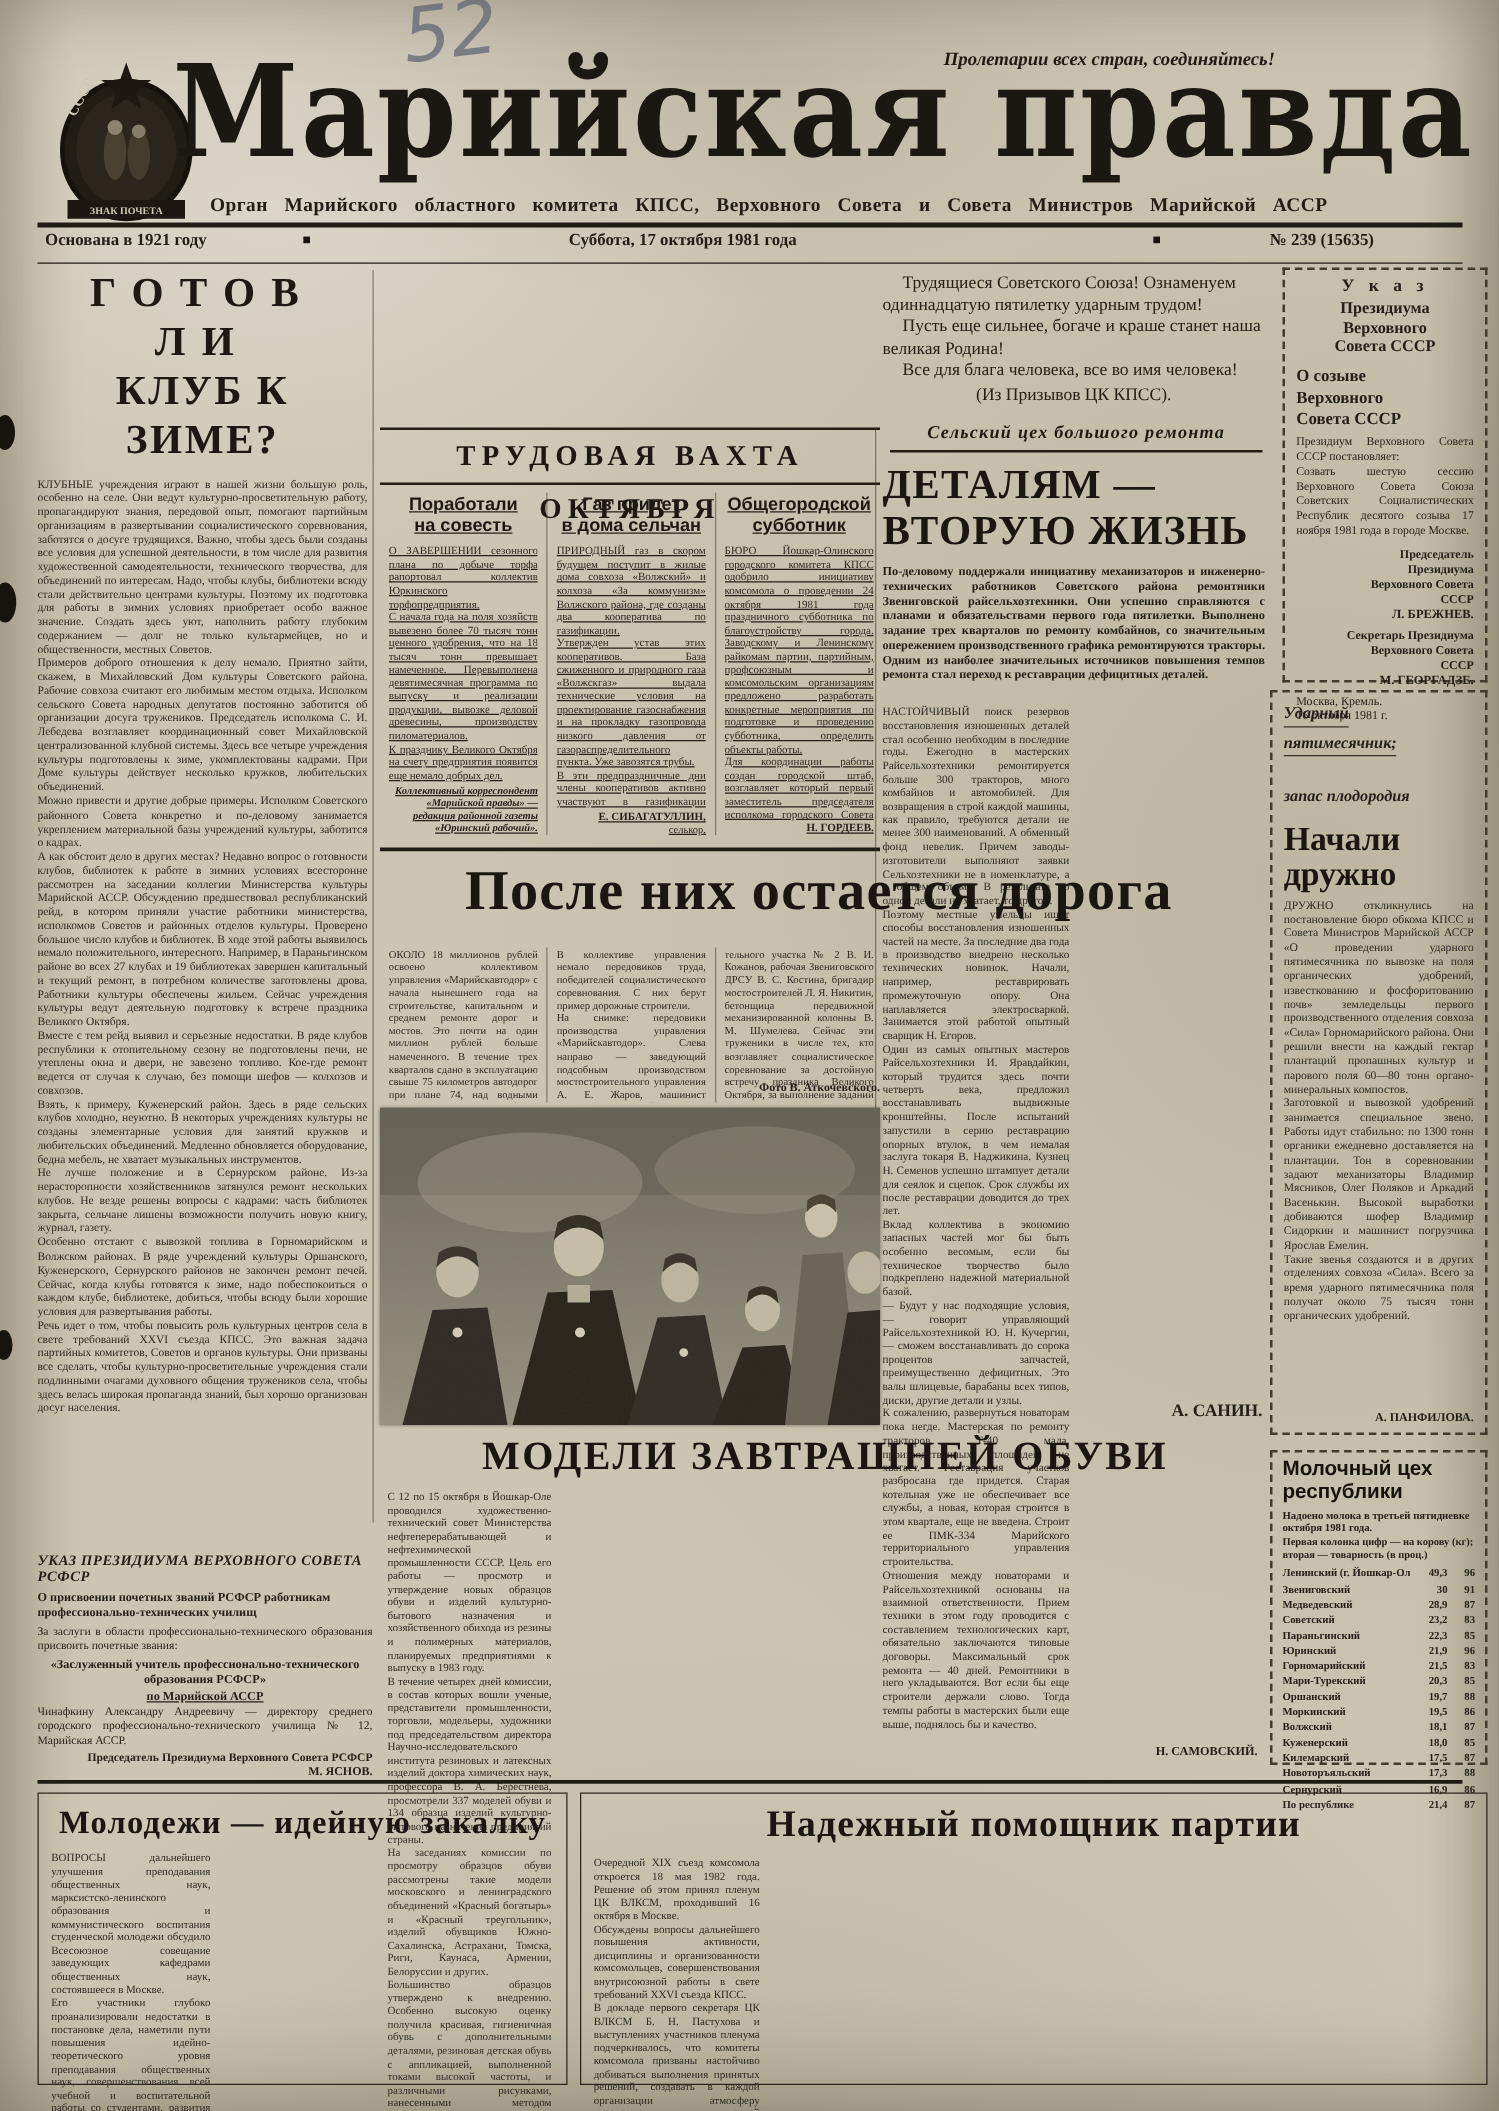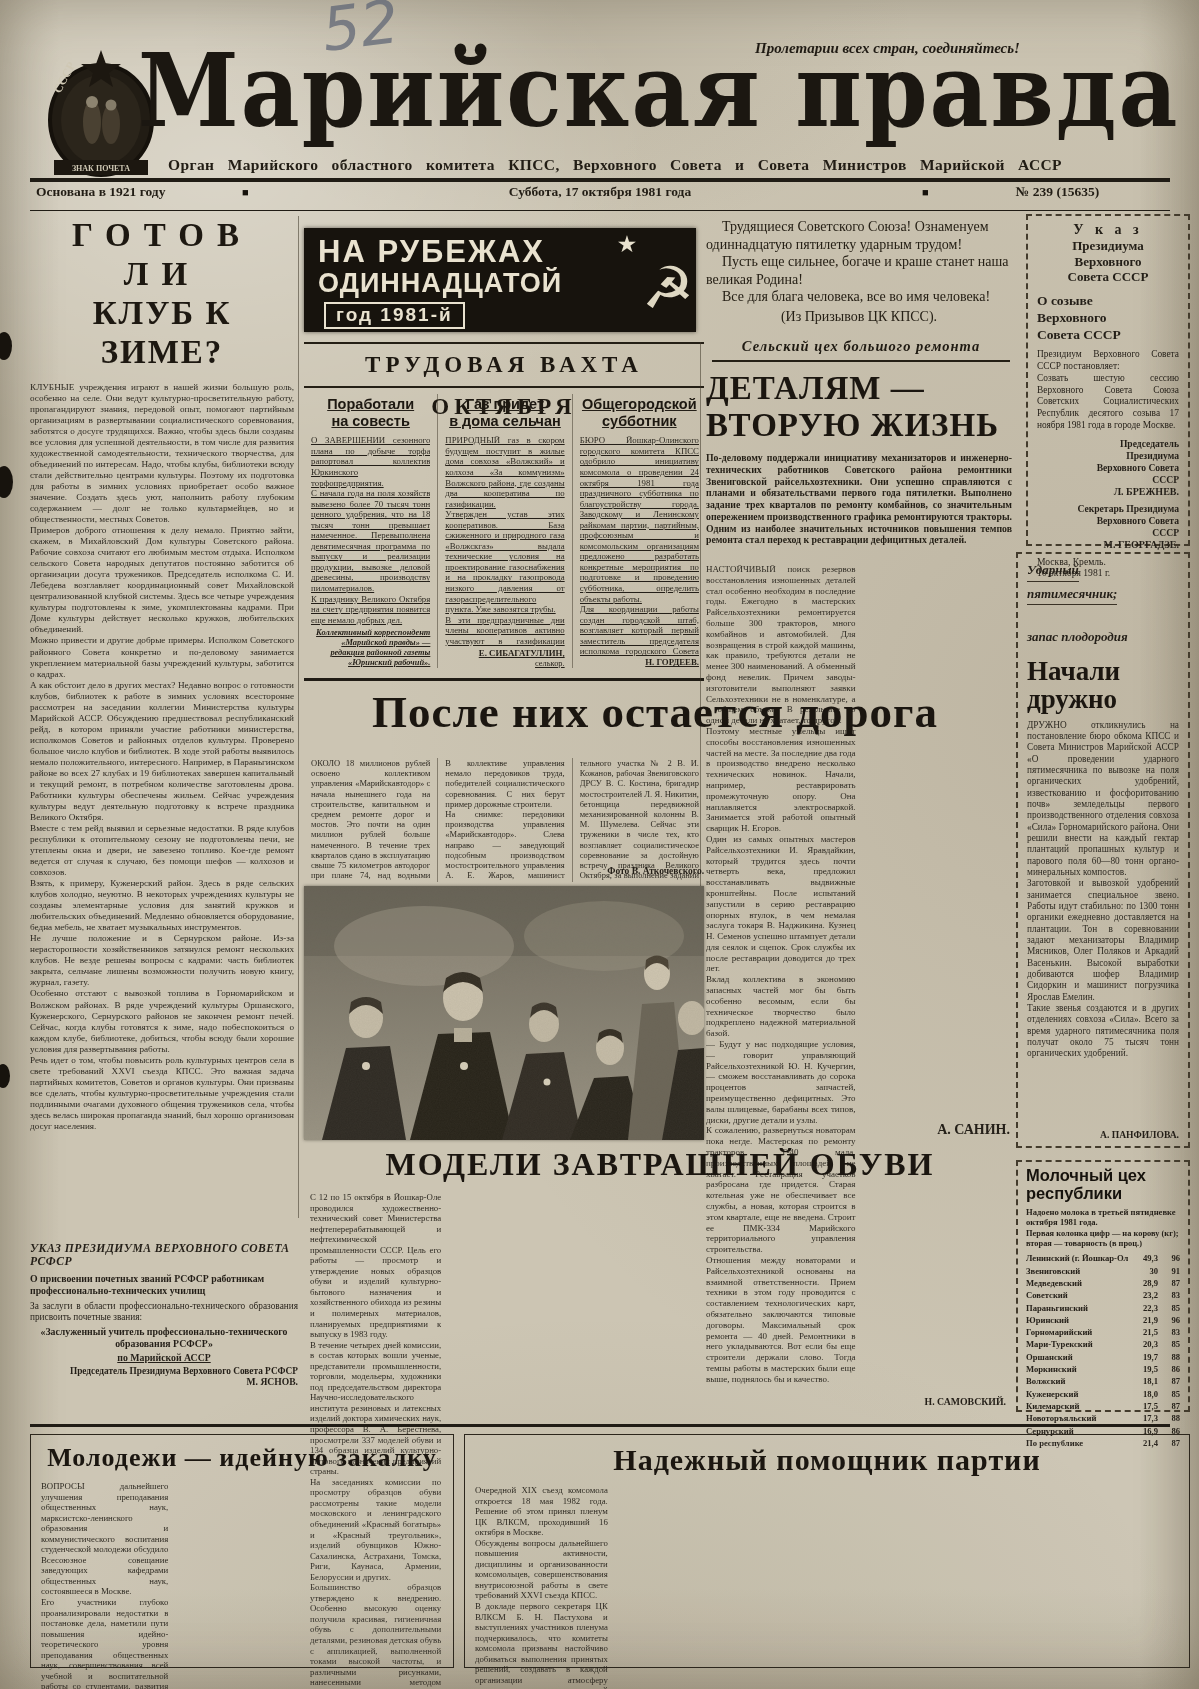--- a/index.html
+++ b/index.html
@@ -172,47 +172,40 @@
     <text x="16" y="52" font-size="12" font-weight="bold" fill="#cfc8b4" transform="rotate(-62 16 52)">СССР</text>
     <rect x="10" y="118" width="94" height="15" fill="#1c1710"></rect>
     <text x="57" y="129" font-size="8" font-weight="bold" text-anchor="middle" fill="#cfc8b4">ЗНАК ПОЧЕТА</text>
   </svg>
 
   <div class="abs mast-title">Марийская правда</div>
   <div class="abs organ">Орган Марийского областного комитета КПСС, Верховного Совета и Совета Министров Марийской АССР</div>
   <div class="hrule" style="left:30px;top:178px;width:1140px;height:4px;"></div>
   <div class="abs dl" style="left:36px;">Основана в 1921 году</div>
   <div class="abs sq" style="left:242px;">■</div>
-  <div class="abs dl" style="left:455px;width:290px;text-align:center;">Суббота, 17 октября 1981 года</div>
+  <div class="abs dl" style="left:455px;width:290px;text-align:left;">Суббота, 17 октября 1981 года</div>
   <div class="abs sq" style="left:922px;">■</div>
   <div class="abs dl" style="left:945px;width:225px;text-align:center;">№ 239 (15635)</div>
   <div class="hrule" style="left:30px;top:210px;width:1140px;height:1px;"></div>
 
   <div class="abs" id="editorial">
     <h1><span class="l1">ГОТОВ ЛИ</span><br>
       <span class="l2">КЛУБ К ЗИМЕ?</span></h1>
     <div class="flow body-txt" style="flex:1;">КЛУБНЫЕ учреждения играют в нашей жизни большую роль, особенно на селе. Они ведут культурно-просветительную работу, пропагандируют знания, передовой опыт, помогают партийным организациям в развертывании социалистического соревнования, заботятся о досуге трудящихся. Важно, чтобы здесь были созданы все условия для успешной деятельности, в том числе для развития художественной самодеятельности, технического творчества, для объединений по интересам. Надо, чтобы клубы, библиотеки всюду стали действительно центрами культуры. Поэтому их подготовка для работы в зимних условиях приобретает особо важное значение. Создать здесь уют, наполнить работу глубоким содержанием — долг не только культармейцев, но и общественности, местных Советов.
 Примеров доброго отношения к делу немало. Приятно зайти, скажем, в Михайловский Дом культуры Советского района. Рабочие совхоза считают его любимым местом отдыха. Исполком сельского Совета народных депутатов постоянно заботится об организации досуга тружеников. Председатель исполкома С. И. Лебедева возглавляет координационный совет Михайловской централизованной клубной системы. Здесь все четыре учреждения культуры подготовлены к зиме, укомплектованы кадрами. При Доме культуры действует несколько кружков, любительских объединений.
 Можно привести и другие добрые примеры. Исполком Советского районного Совета конкретно и по-деловому занимается укреплением материальной базы учреждений культуры, заботится о кадрах.
 А как обстоит дело в других местах? Недавно вопрос о готовности клубов, библиотек к работе в зимних условиях всесторонне рассмотрен на заседании коллегии Министерства культуры Марийской АССР. Обсуждению предшествовал республиканский рейд, в котором приняли участие работники министерства, исполкомов Советов и районных отделов культуры. Проверено большое число клубов и библиотек. В ходе этой работы выявилось немало положительного, интересного. Например, в Параньгинском районе во всех 27 клубах и 19 библиотеках завершен капитальный и текущий ремонт, в потребном количестве заготовлены дрова. Работники культуры обеспечены жильем. Сейчас учреждения культуры ведут деятельную подготовку к встрече праздника Великого Октября.
 Вместе с тем рейд выявил и серьезные недостатки. В ряде клубов республики к отопительному сезону не подготовлены печи, не утеплены окна и двери, не завезено топливо. Кое-где ремонт ведется от случая к случаю, без помощи шефов — колхозов и совхозов.
 Взять, к примеру, Куженерский район. Здесь в ряде сельских клубов холодно, неуютно. В некоторых учреждениях культуры не созданы элементарные условия для занятий кружков и любительских объединений. Медленно обновляется оборудование, бедна мебель, не хватает музыкальных инструментов.
 Не лучше положение и в Сернурском районе. Из-за нерасторопности хозяйственников затянулся ремонт нескольких клубов. Не везде решены вопросы с кадрами: часть библиотек закрыта, сельчане лишены возможности получить новую книгу, журнал, газету.
 Особенно отстают с вывозкой топлива в Горномарийском и Волжском районах. В ряде учреждений культуры Оршанского, Куженерского, Сернурского районов не закончен ремонт печей. Сейчас, когда клубы готовятся к зиме, надо побеспокоиться о каждом клубе, библиотеке, добиться, чтобы всюду были хорошие условия для развертывания работы.
 Речь идет о том, чтобы повысить роль культурных центров села в свете требований XXVI съезда КПСС. Это важная задача партийных комитетов, Советов и органов культуры. Они призваны все сделать, чтобы культурно-просветительные учреждения стали подлинными очагами духовного общения тружеников села, чтобы здесь велась широкая пропаганда знаний, был хорошо организован досуг населения.</div>
   </div>
   <div class="vrule" style="left:298px;top:216px;height:1002px;"></div>
 
-  <div class="abs" id="banner-box">
-    <div class="bl1">НА РУБЕЖАХ</div>
-    <div class="bl2">ОДИННАДЦАТОЙ</div>
-    <div class="bl3">год 1981-й</div>
-    <div class="star">★</div>
-    <div class="hs">☭</div>
-  </div>
 
   <div class="abs" id="appeal">
     <p>Трудящиеся Советского Союза! Ознаменуем одиннадцатую пятилетку ударным трудом!</p>
     <p>Пусть еще сильнее, богаче и краше станет наша великая Родина!</p>
     <p>Все для блага человека, все во имя человека!</p>
     <div class="src">(Из Призывов ЦК КПСС).</div>
   </div>
 
   <div class="abs" id="ukaz1">
     <div class="t1">У к а з</div>
@@ -441,20 +434,21 @@
       </div>
       </div>
   </div>
 
   <div class="abs" id="ukaz2">
     <div class="h">УКАЗ ПРЕЗИДИУМА ВЕРХОВНОГО СОВЕТА РСФСР</div>
     <div class="sub">О присвоении почетных званий РСФСР работникам профессионально-технических училищ</div>
     <div class="p">За заслуги в области профессионально-технического образования присвоить почетные звания:</div>
     <div class="honor">«Заслуженный учитель профессионально-технического образования РСФСР»</div>
     <div class="region">по Марийской АССР</div>
+    <div class="p">Чинафкину Александру Андреевичу — директору среднего городского профессионально-технического училища № 12, Марийская АССР.</div>
     <div class="sigrole">Председатель Президиума Верховного Совета РСФСР</div>
     <div class="signame">М. ЯСНОВ.</div>
 
   </div>
 
   <div class="abs" id="mod-head">МОДЕЛИ ЗАВТРАШНЕЙ ОБУВИ</div>
   <div class="abs" id="mod-body">
     <div class="flow">С 12 по 15 октября в Йошкар-Оле проводился художественно-технический совет Министерства нефтеперерабатывающей и нефтехимической промышленности СССР. Цель его работы — просмотр и утверждение новых образцов обуви и изделий культурно-бытового назначения и хозяйственного обихода из резины и полимерных материалов, планируемых предприятиями к выпуску в 1983 году.
 В течение четырех дней комиссии, в состав которых вошли ученые, представители промышленности, торговли, модельеры, художники под председательством директора Научно-исследовательского института резиновых и латексных изделий доктора химических наук, профессора В. А. Берестнева, просмотрели 337 моделей обуви и 134 образца изделий культурно-бытового назначения предприятий страны.
 На заседаниях комиссии по просмотру образцов обуви рассмотрены такие модели московского и ленинградского объединений «Красный богатырь» и «Красный треугольник», изделий обувщиков Южно-Сахалинска, Астрахани, Томска, Риги, Каунаса, Армении, Белоруссии и других.

